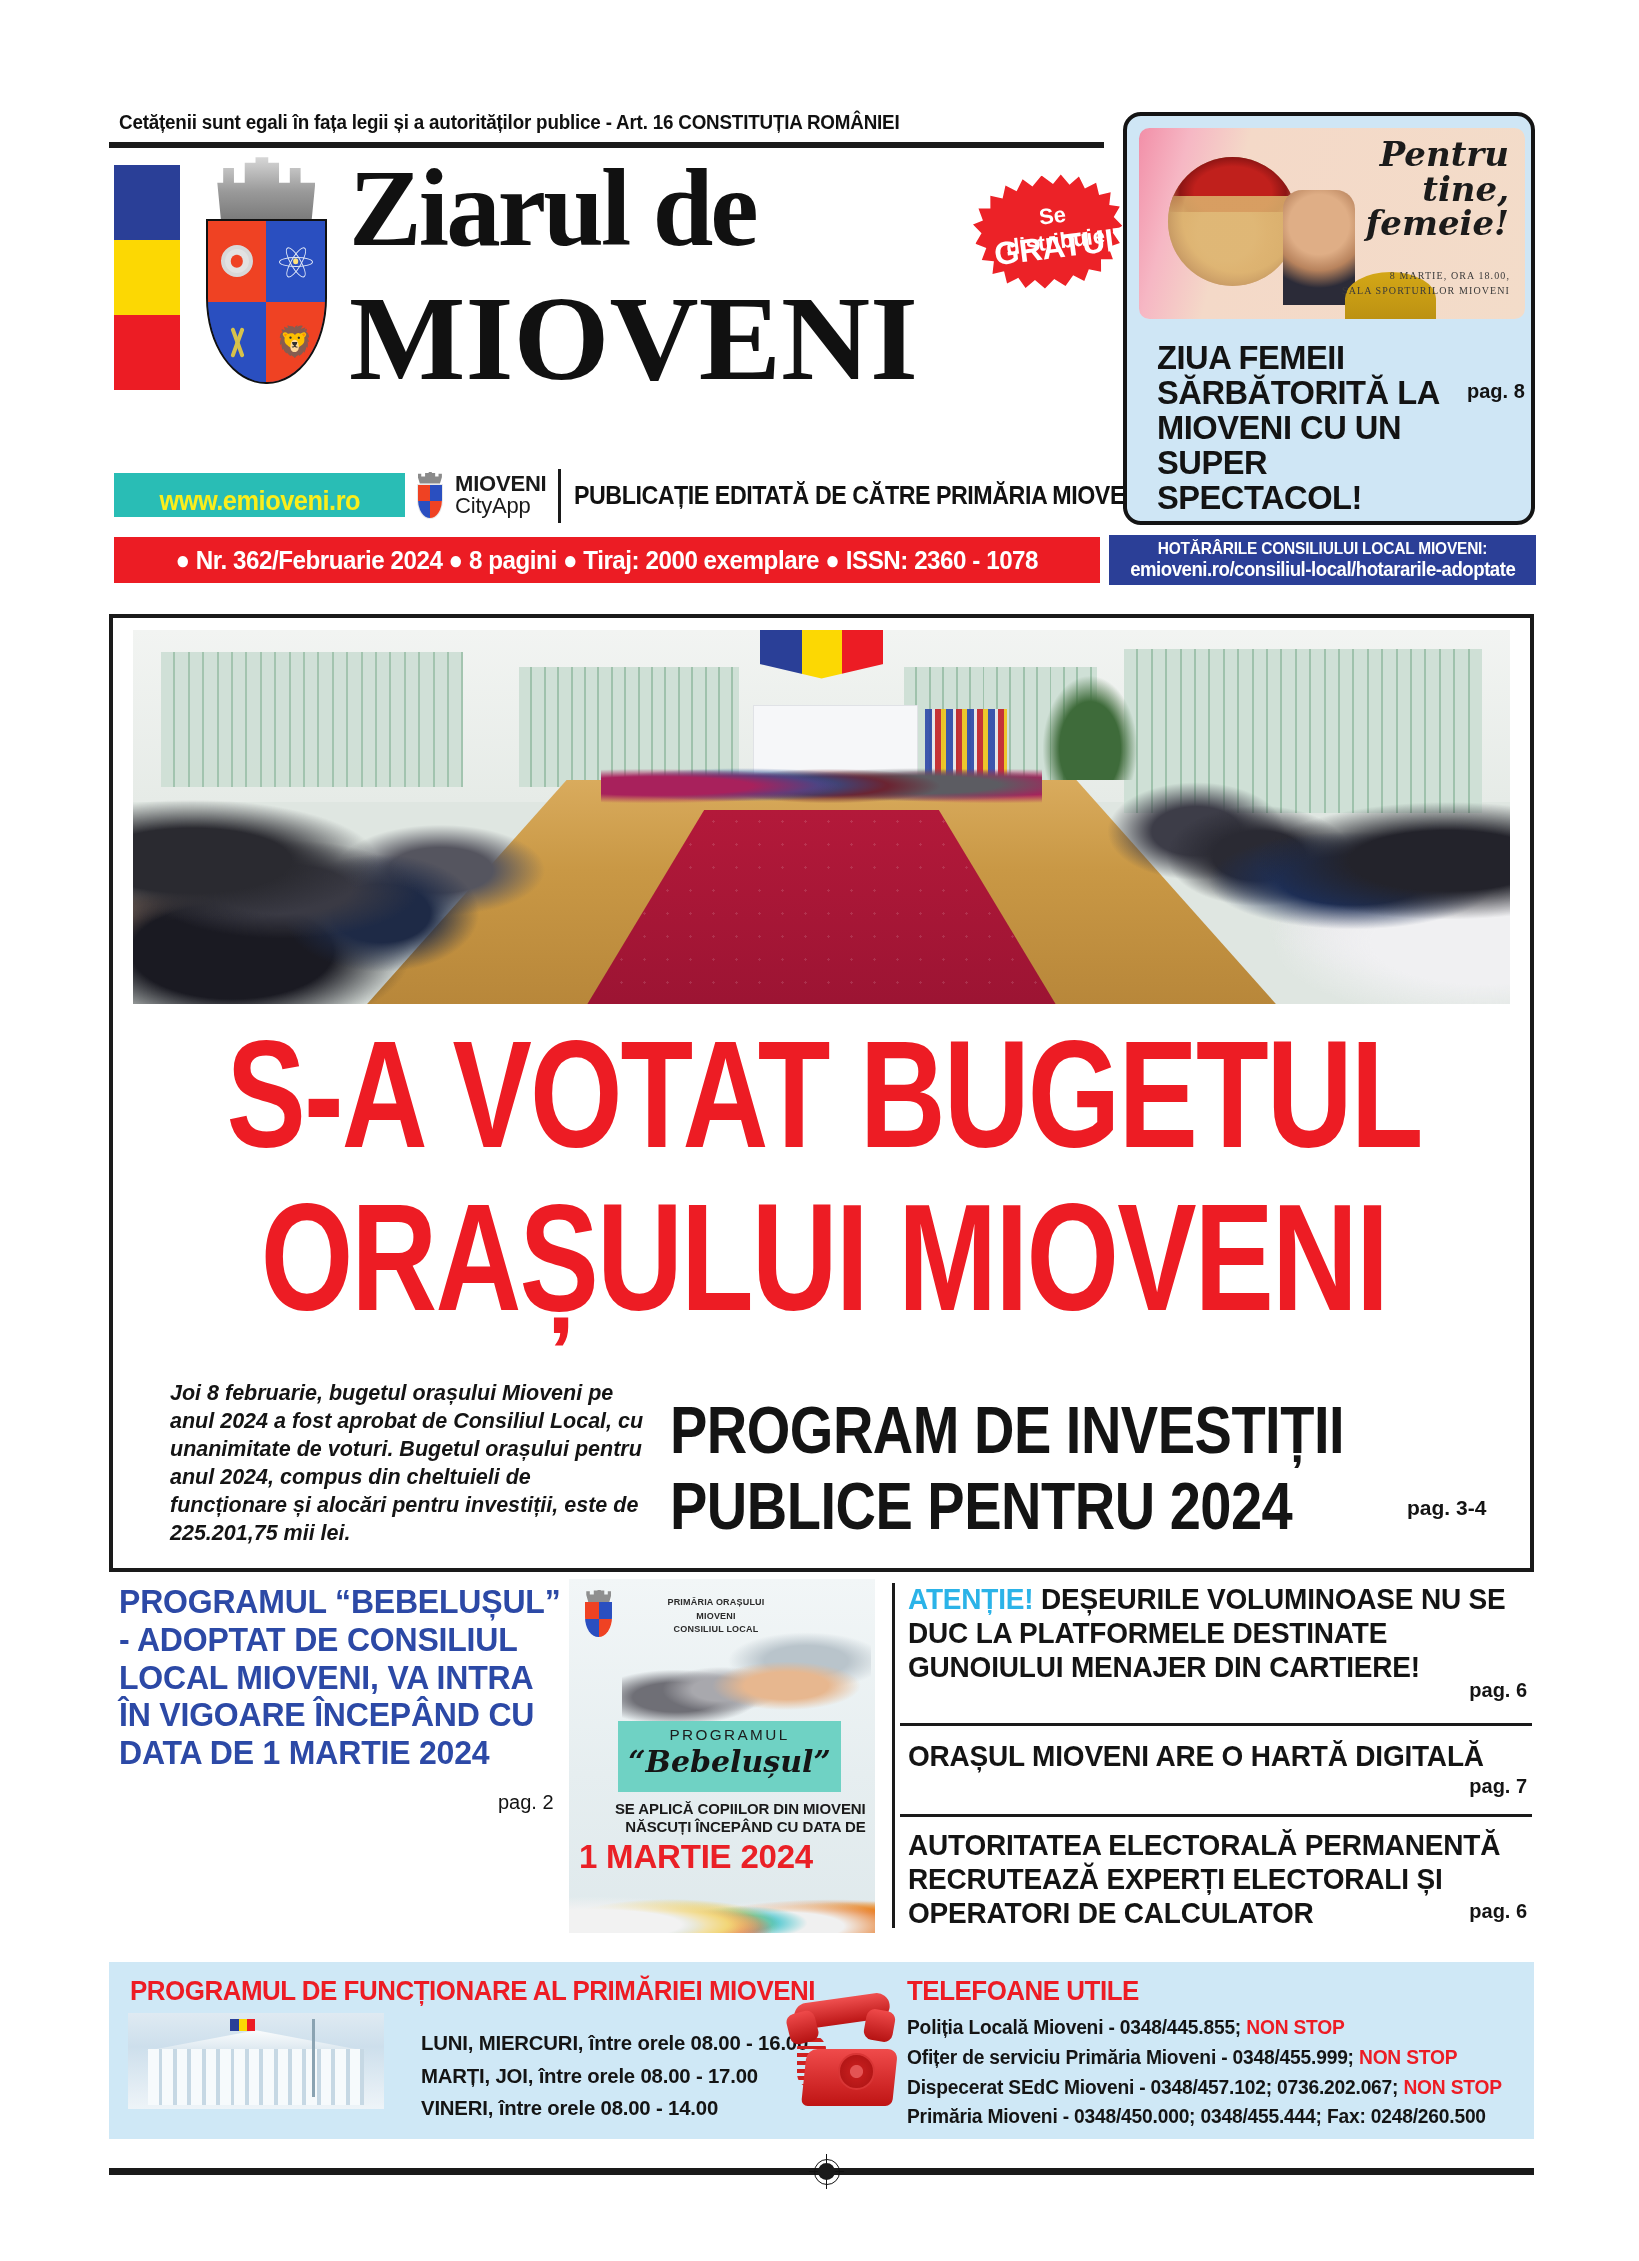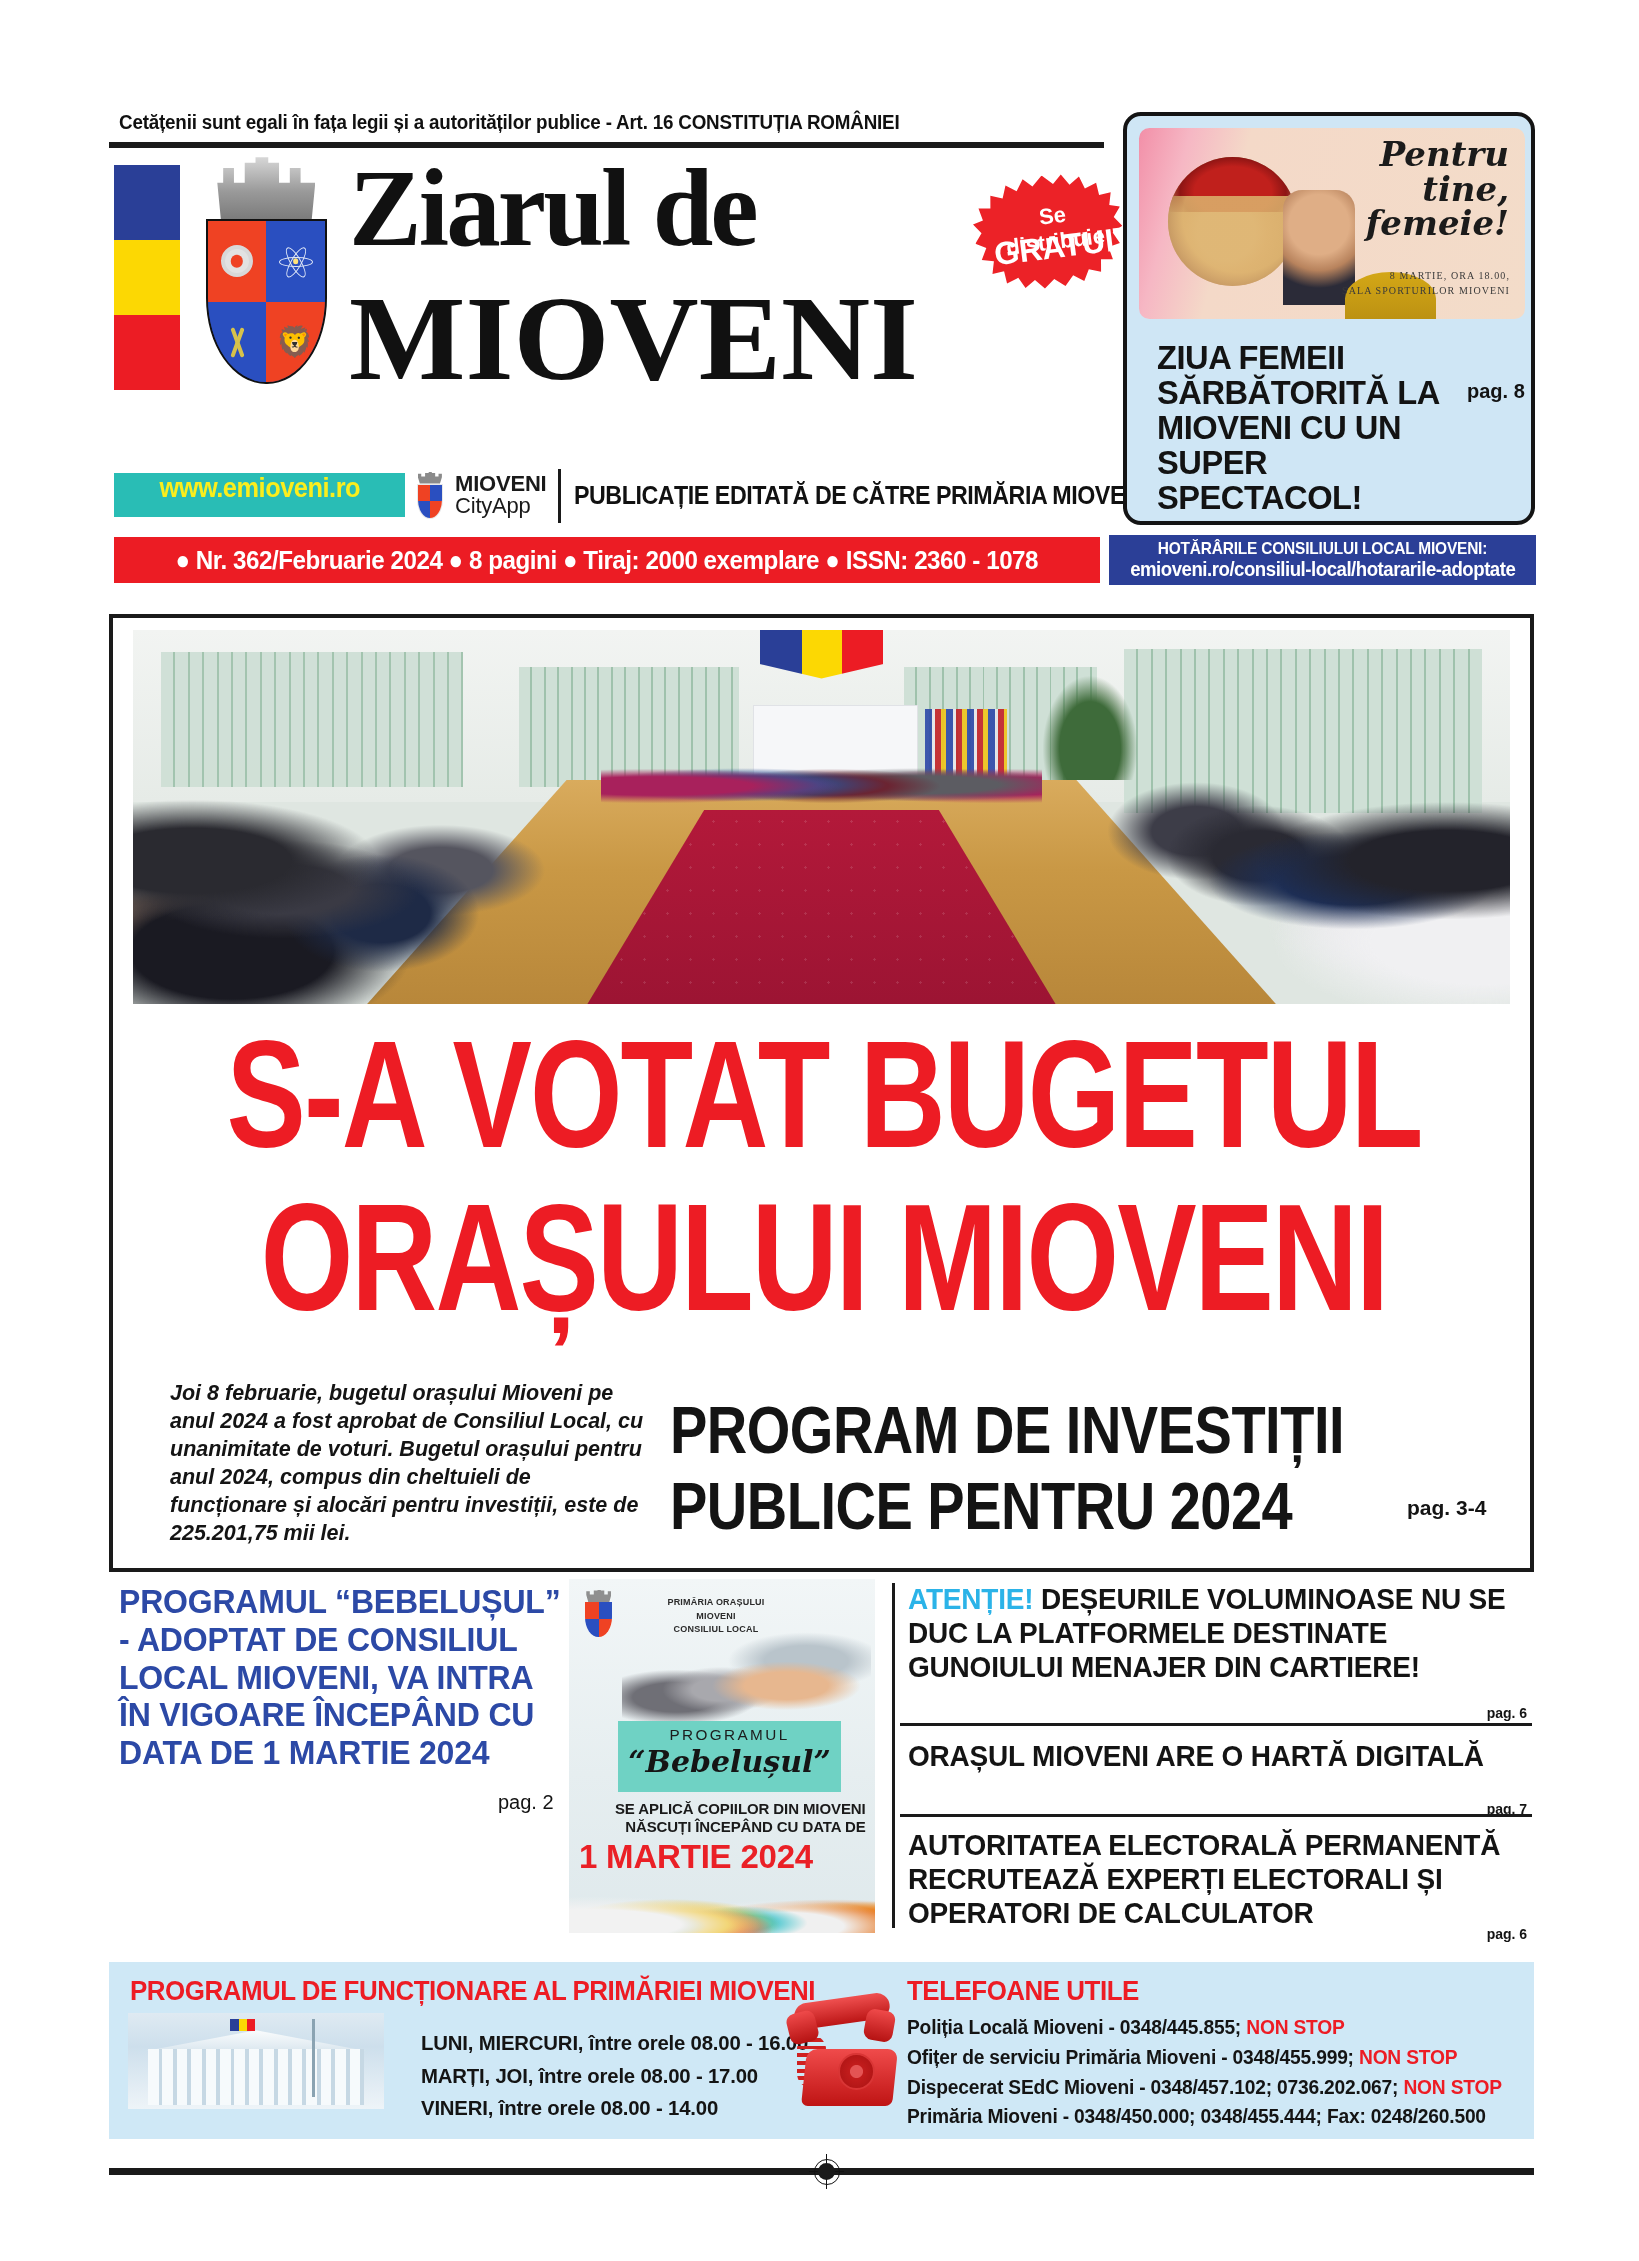--- a/index.html
+++ b/index.html
@@ -128,21 +128,21 @@
   .burst-t2 {
     position: absolute; left: 994px; top: 229px; width: 120px; text-align: center;
     color: #fff; font-weight: bold; font-size: 32px; transform: rotate(-7deg);
     font-family: "Liberation Sans", sans-serif;
   }
 
   
   .webbox {
     position: absolute; left: 114px; top: 473px; width: 291px; height: 44px;
     background: #29bdb5;
-    display: flex; align-items: flex-start; justify-content: center;
+    display: flex; align-items: flex-end; justify-content: center;
   }
   .webbox span {
     color: #fbee1c; font-weight: bold; font-size: 27px; letter-spacing: -0.5px;
     transform: scaleX(0.94);
   }
   .mini-coa {
     position: absolute; left: 415px; top: 472px; width: 30px; height: 48px;
   }
   .mini-coa .mc-crown{
     position:absolute;left:2.9px;top:0;width:24px;height:11.5px;background:#8a8a8a;
@@ -445,21 +445,21 @@
 
   
   .news-vrule { position:absolute; left:892px; top:1583px; width:3.3px; height:345px; background:#1a1a1a; }
   .news { position:absolute; left:908px; width:622px; }
   .news .ntitle {
     font-size: 28px; font-weight: bold; color: #141414; line-height: 1.16;
     letter-spacing: -0.2px; transform: scaleY(1.05); transform-origin: left top;
   }
   .news .ntitle .alert { color: #2bb3e8; }
   .news .npag {
-    position: absolute; right: 2.9px; font-size: 14px; font-weight: bold; color: #141414; margin-top: 26px;
+    position: absolute; right: 2.9px; font-size: 20px; font-weight: bold; color: #141414;
   }
   .news-hr { position:absolute; left:900px; width:632px; height:3.3px; background:#1a1a1a; }
 
   
   .footer {
     position: absolute; left: 109px; top: 1962px; width: 1425px; height: 177px;
     background: #cfe8f6;
   }
   .f-title-l {
     position: absolute; left: 130px; top: 1976px;

